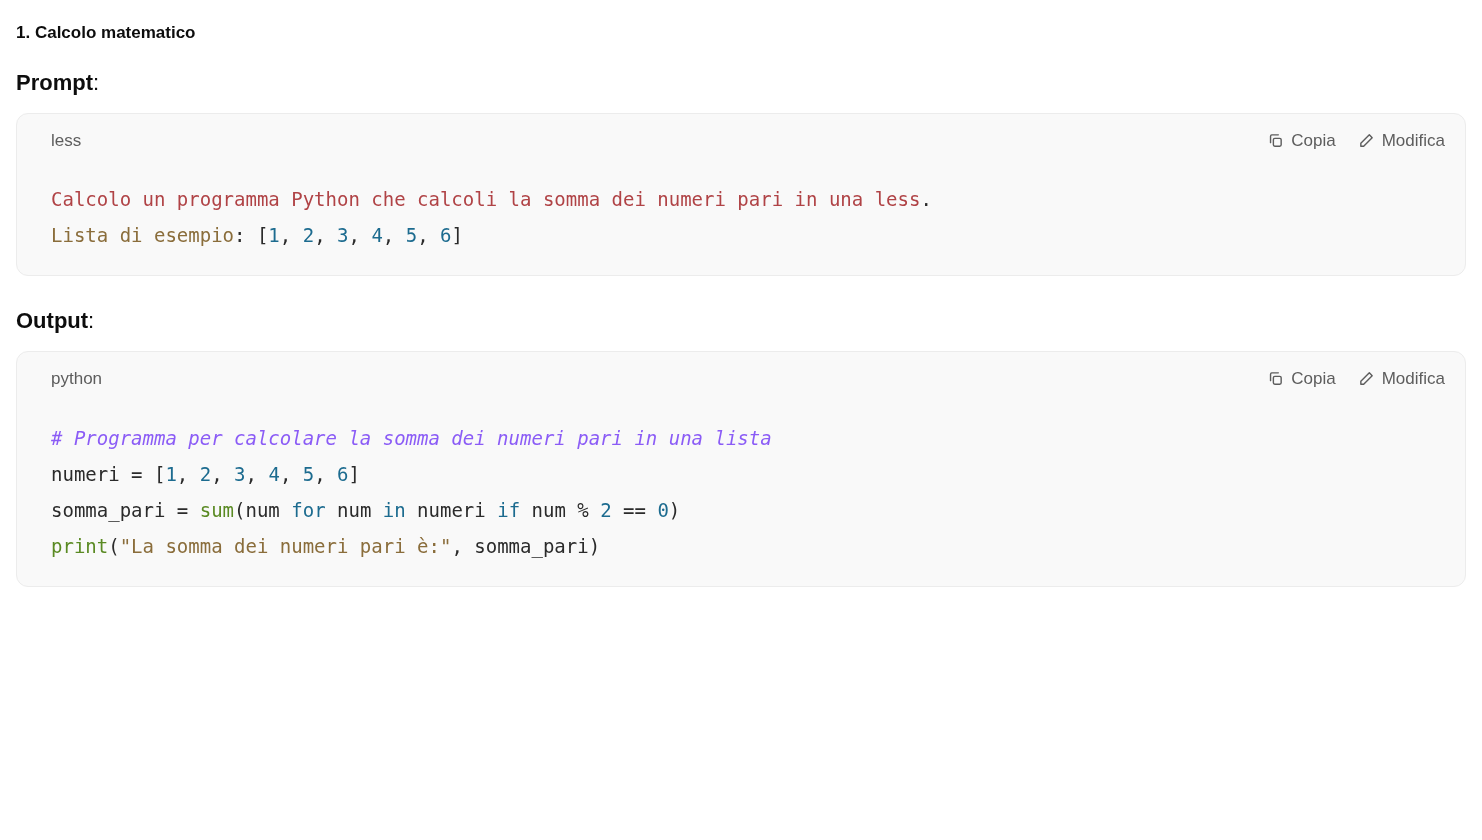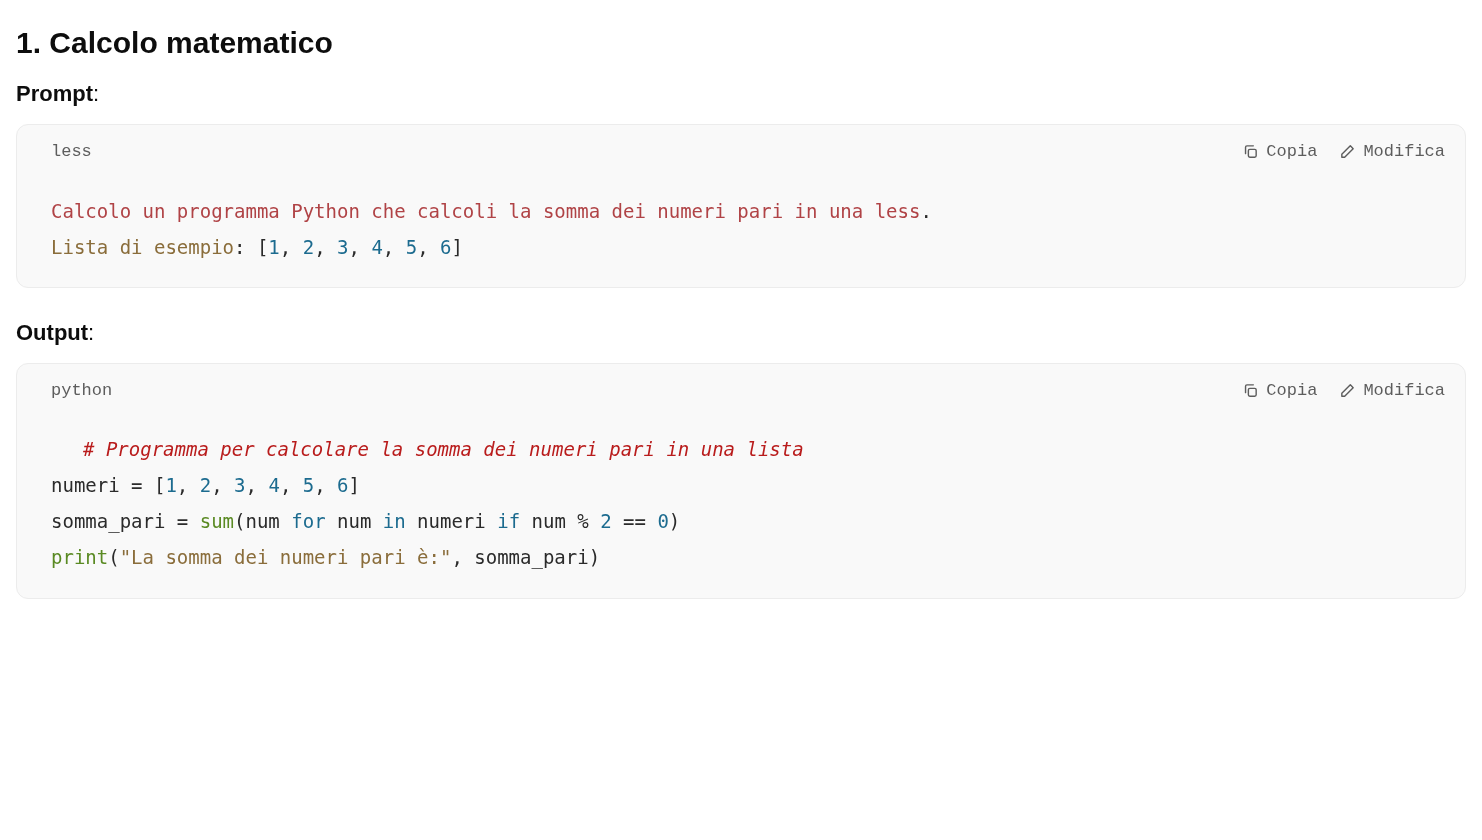--- a/index.html
+++ b/index.html
@@ -5,44 +5,43 @@
     * { box-sizing: border-box; margin: 0; padding: 0; }
     body {
       font-family: -apple-system, BlinkMacSystemFont, "Segoe UI", Helvetica, Arial, sans-serif;
       background: #fff;
       color: #0d0d0d;
       padding: 20px 16px;
       font-size: 16px;
       line-height: 1.5;
     }
     h3.section-title {
-      font-size: 30px;
+      font-size: 17px;
       font-weight: 700;
-      margin-bottom: 12px;
+      margin-bottom: 20px;
     }
     .sub-label {
       font-size: 22px;
       margin-bottom: 14px;
     }
     .sub-label strong { font-weight: 700; }
     .code-block {
       background: #f9f9f9;
       border: 1px solid #ececec;
       border-radius: 12px;
       margin-bottom: 28px;
       overflow: hidden;
     }
     .code-header {
       display: flex;
       align-items: center;
       justify-content: space-between;
       padding: 14px 20px 0 34px;
       font-size: 17px;
       color: #5d5d5d;
-      font-family: Liberation Mono, monospace;
     }
     .code-lang { color: #5d5d5d; }
     .code-actions { display: flex; gap: 22px; }
     .code-action {
       display: inline-flex;
       align-items: center;
       gap: 7px;
       cursor: pointer;
       color: #5d5d5d;
     }
@@ -53,21 +52,21 @@
       line-height: 1.9;
       padding: 28px 34px 22px 34px;
       white-space: pre;
       overflow-x: auto;
       color: #2b2b2b;
     }
     
     .tok-tag    { color: #b04346; }  
     .tok-attr   { color: #8a6d3b; }  
     .tok-punct  { color: #2b2b2b; }
-    .tok-comment{ color: #b91c1c; font-style: italic; margin-left: 32px; }
+    .tok-comment{ color: #8b5cf6; font-style: italic; }
     .tok-num    { color: #1c6b8f; }  
     .tok-kw     { color: #1c6b8f; }  
     .tok-builtin{ color: #5a8a23; }  
     .tok-str    { color: #8a6d3b; }
   </style>
 </head>
 <body>
 
 <h3 class="section-title">1. Calcolo matematico</h3>
 

